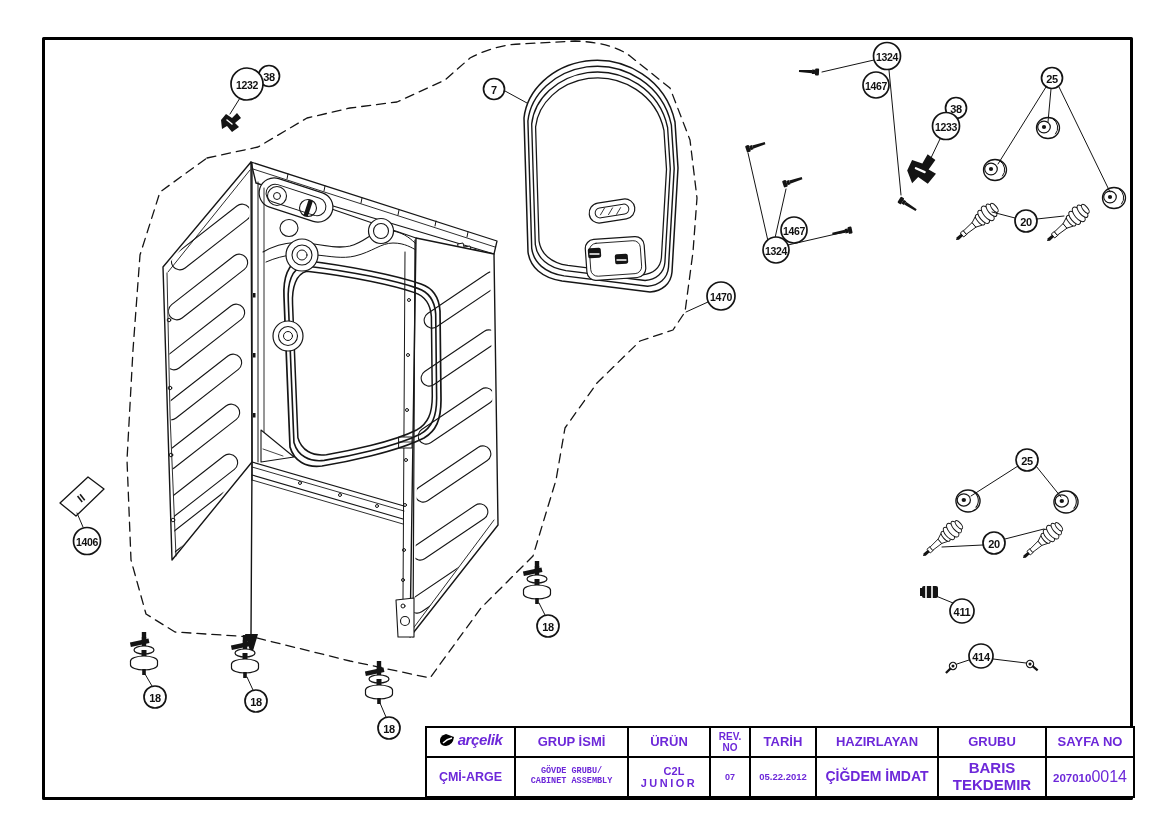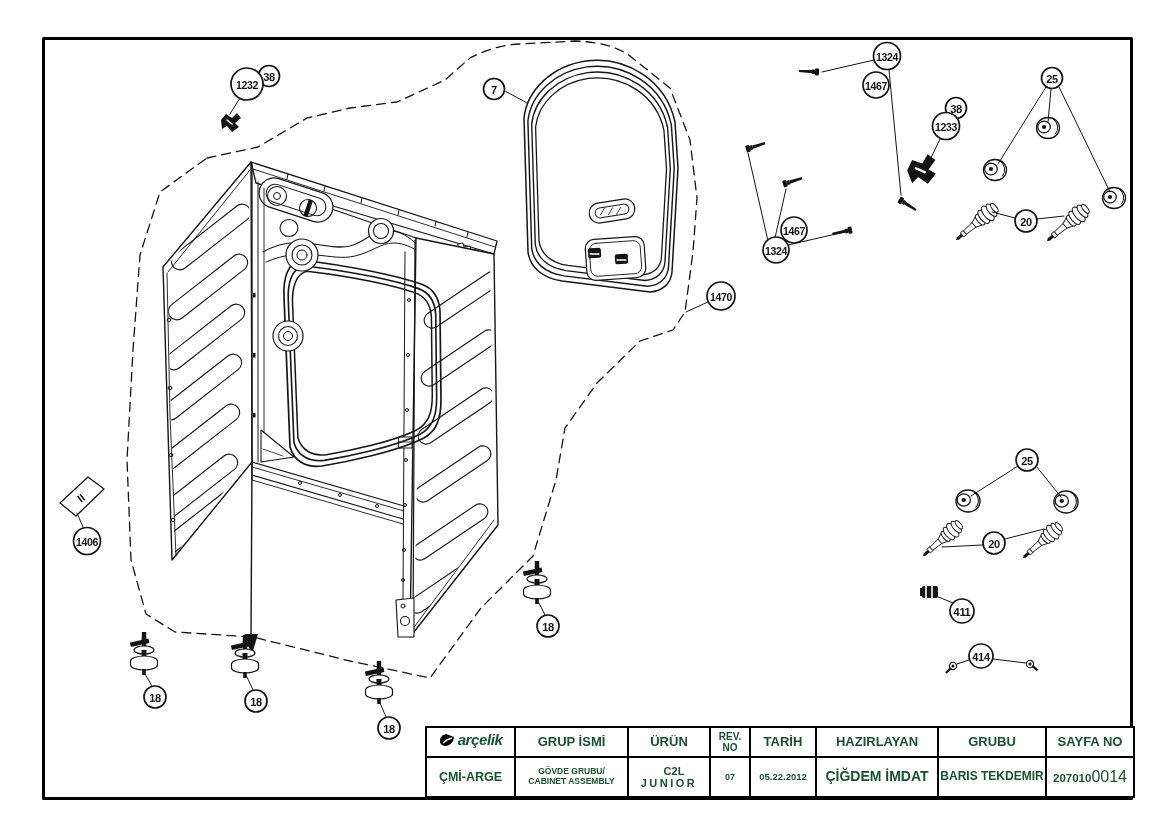--- a/index.html
+++ b/index.html
@@ -3,32 +3,32 @@
 <meta charset="utf-8">
 <style>
   html,body{margin:0;padding:0;background:#fff;}
   body{font-family:"Liberation Sans",sans-serif;}
   .page{position:relative;width:1169px;height:827px;background:#fff;overflow:hidden;}
   svg text{font-family:"Liberation Sans",sans-serif;}
   .callout-circle{fill:#fff;stroke:#141414;stroke-width:1.7;}
   .callout-text{fill:#111;font-weight:bold;text-anchor:middle;dominant-baseline:central;letter-spacing:-0.3px;}
   .leader{stroke:#141414;stroke-width:1;}
   
-  .title-block{position:absolute;left:425px;top:726px;width:708px;height:72px;border-collapse:collapse;background:#fff;color:#14532d;table-layout:fixed;}
+  .title-block{position:absolute;left:425px;top:726px;width:708px;height:72px;border-collapse:collapse;background:#fff;color:#6d28d9;table-layout:fixed;}
   .title-block td{border:2px solid #000;text-align:center;vertical-align:middle;padding:0 1px;font-weight:bold;line-height:1.12;overflow:hidden;}
   .hdr{font-size:13px;}
   .hdr-small{font-size:10px;}
   .v-org{font-size:12.5px;}
-  .v-group{font-size:8.5px;}
+  .v-group{font-size:8.5px;font-family:Liberation Mono, monospace;}
   .v-prod1{font-size:11px;padding-left:10px;}
   .v-prod2{font-size:11px;letter-spacing:2.5px;}
   .v-rev{font-size:9px;}
   .v-date{font-size:9.5px;}
   .v-haz{font-size:14px;}
-  .v-onay{font-size:12px;margin-top:16px;}
+  .v-onay{font-size:15px;margin-top:16px;}
   .v-page-pre{font-size:11.5px;}
   .v-page-bold{font-size:16px;font-weight:normal;}
   .logo-wrap{display:inline-flex;align-items:center;gap:2px;}
   .logo-text{font-style:italic;font-weight:bold;font-size:15px;letter-spacing:-0.4px;}
 </style>
 </head>
 <body>
 
 <div class="page">
 

